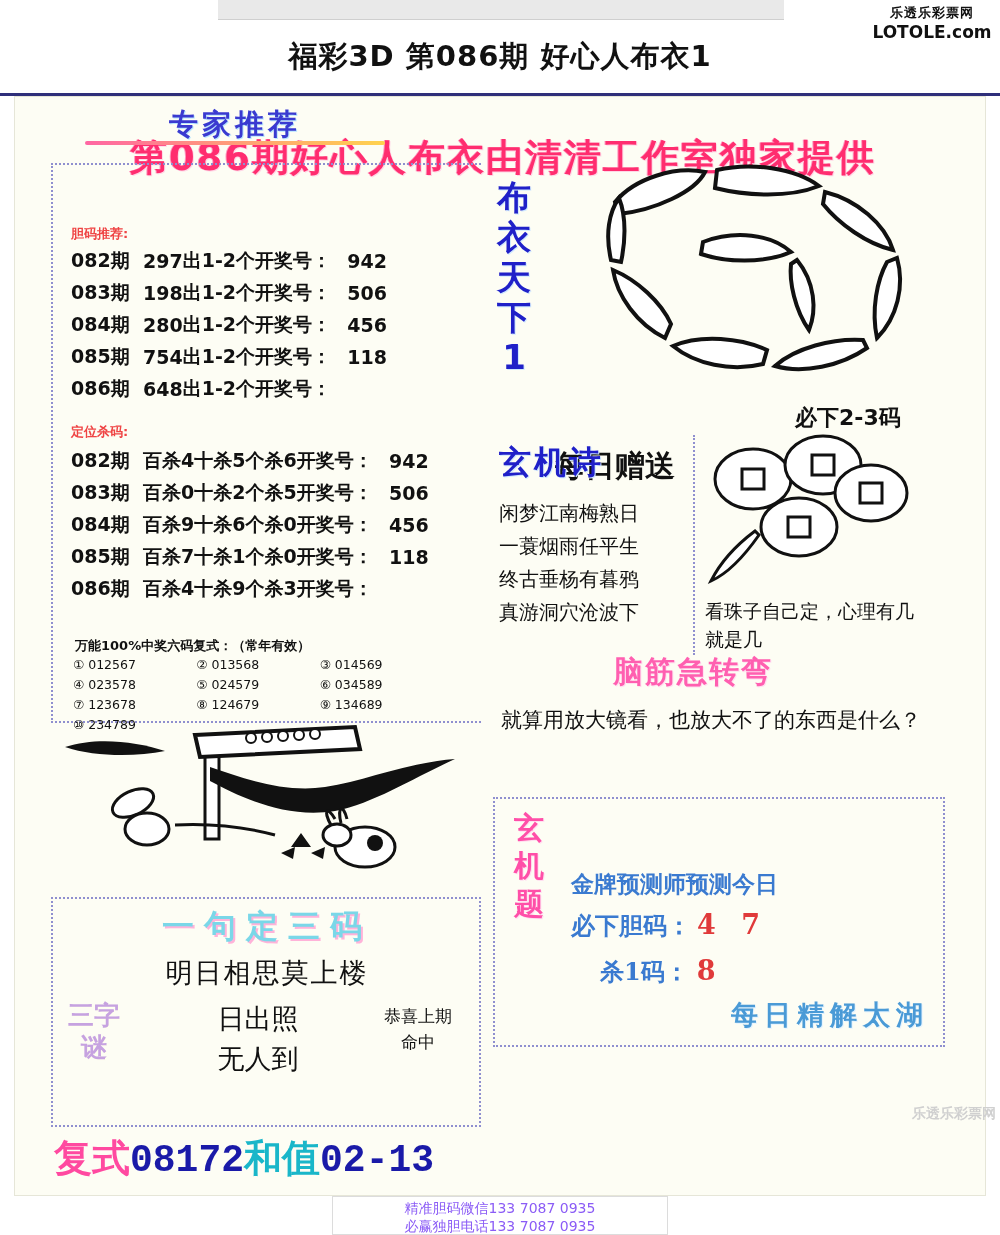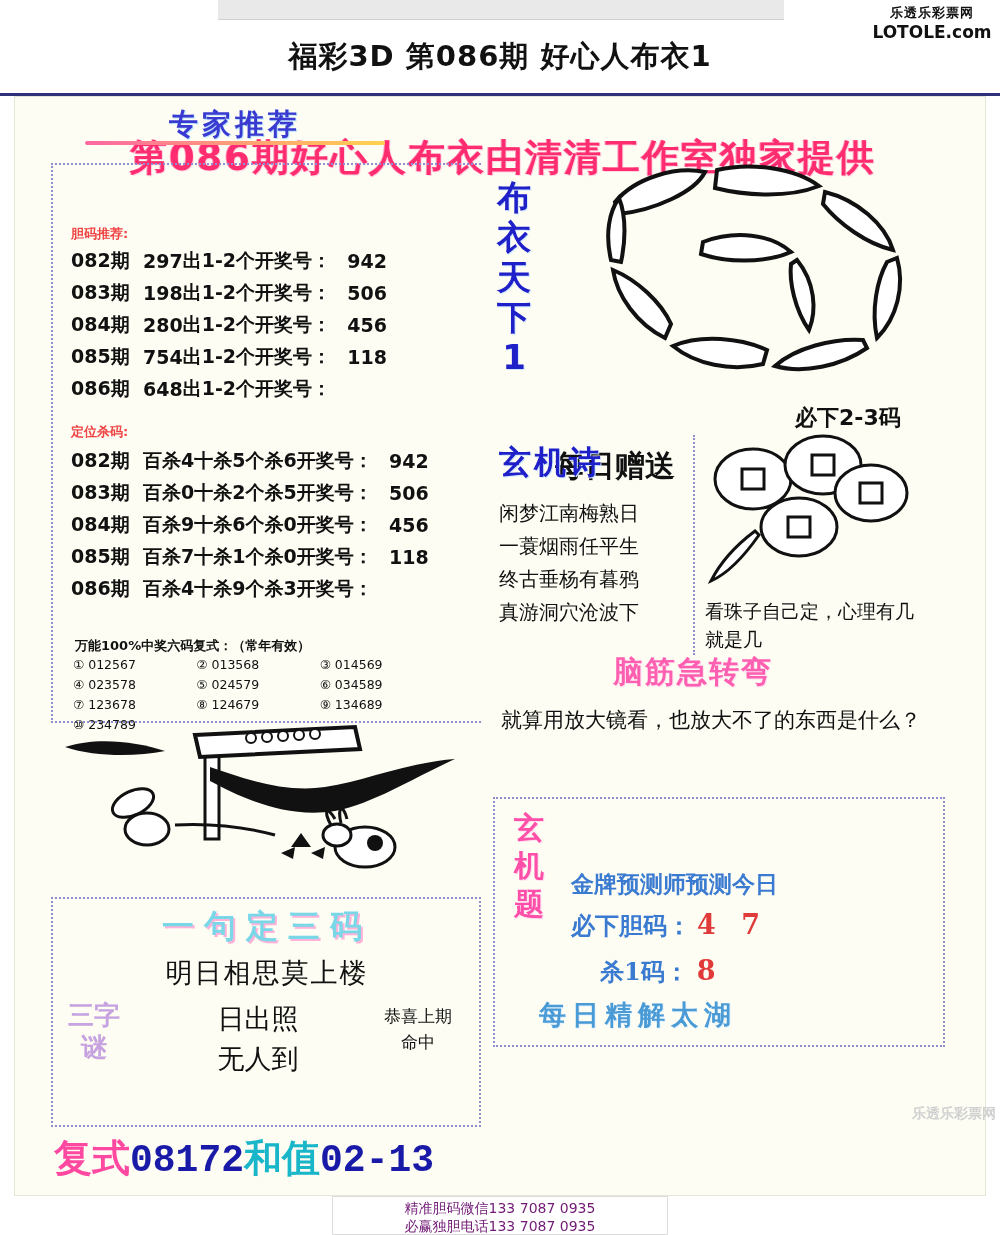--- a/index.html
+++ b/index.html
@@ -228,34 +228,34 @@
   }
   .bxdm .val { color:#e03a3a; font-size:27px; letter-spacing:8px; margin-left:6px; }
   .sha1 {
     position:absolute; left:556px; top:858px;
     font-size:24px; color:#3a7ad0; font-weight:bold;
     font-family:"DejaVu Serif","Liberation Serif",serif;
     margin-left:29px;
   }
   .sha1 .val { color:#e03a3a; font-size:27px; margin-left:8px; }
   .meiri2 {
-    position:absolute; left:524px; top:900px; width:390px; text-align:left;
+    position:absolute; left:524px; top:900px; width:390px; text-align:right;
     font-size:27px; font-weight:bold; color:#4a9ad6;
     letter-spacing:6px;
     font-family:"DejaVu Serif","Liberation Serif",serif;
     text-shadow:1px 1px 0 #e3f3ff;
   }
 
   
   .footer {
     position:absolute; left:332px; top:1196px; width:336px; height:39px;
     background:#ffffff; border:1px solid #dcdcdc;
     text-align:center; padding-top:2px;
   }
-  .footer div { font-size:14px; color:#701a75; line-height:18px; }
+  .footer div { font-size:14px; color:#8b5cf6; line-height:18px; }
 
   
   .draw { position:absolute; }
 </style>
 </head>
 <body>
 
 <div class="watermark-top">
   <div class="l1">乐透乐彩票网</div>
   <div class="l2">LOTOLE.com</div>

